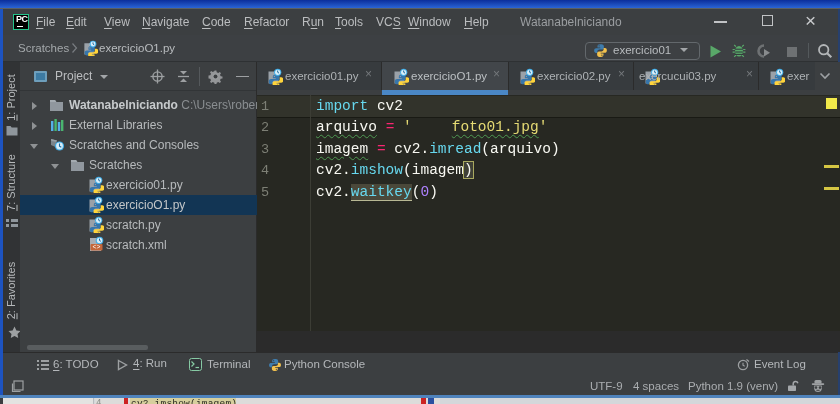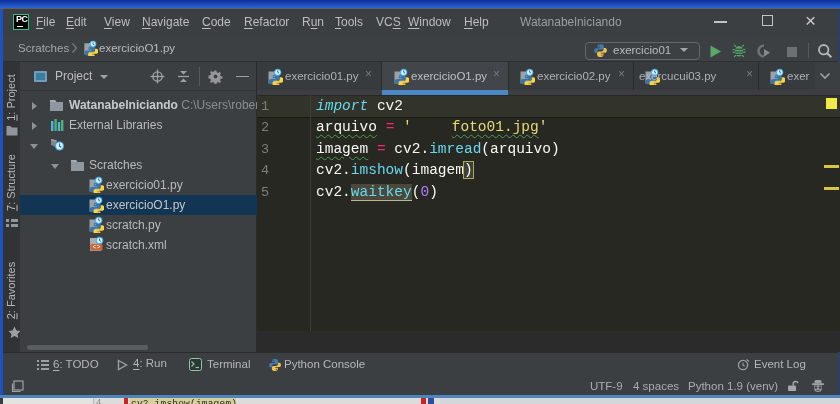--- a/index.html
+++ b/index.html
@@ -170,20 +170,21 @@
   <div class="abs" style="left:9px;top:45px;"><svg width="10" height="10" viewBox="0 0 10 10">
         <path d="M1 3l4 5 4-5z" fill="#8f9294"></path>
       </svg></div>
   <svg class="abs" style="left:30px;top:43px;" width="15" height="15" viewBox="0 0 15 15">
       <path d="M1 1l6 1.5L5.5 9 1 7z" fill="#7b848b"></path>
       <path d="M1 1l6 1.5-1 1.2L1.5 3z" fill="#98a1a8"></path>
       <circle cx="9.5" cy="8" r="4.6" fill="#41aee8"></circle>
       <circle cx="9.5" cy="8" r="3.4" fill="#d9eef9"></circle>
       <path d="M9.5 5.6v2.6l1.8 1" stroke="#1c6ca0" stroke-width="1.1" fill="none"></path>
     </svg>
+  <div class="abs" style="left:49px;top:42px;height:16px;line-height:16px;">Scratches and Consoles</div>
 
   <div class="abs" style="left:30px;top:65px;"><svg width="10" height="10" viewBox="0 0 10 10">
         <path d="M1 3l4 5 4-5z" fill="#8f9294"></path>
       </svg></div>
   <svg class="abs" style="left:50px;top:63px;" width="15" height="14" viewBox="0 0 15 14">
       <path d="M1 2h5l1.4 2H14v9H1z" fill="#90979e"></path>
       <path d="M1 2h5l1.4 2H1z" fill="#a4abb1"></path>
     </svg>
   <div class="abs" style="left:69px;top:62px;height:16px;line-height:16px;">Scratches</div>
 
@@ -259,21 +260,21 @@
 </div>
 
 <div class="abs" id="editor" style="left:257px;top:95px;width:583px;height:236px;background:#272822;overflow:hidden;">
 
   <div class="abs" style="left:0;top:1px;width:583px;height:21px;background:#32332b;border-bottom:1.5px solid #191a14;"></div>
 
   <div class="abs" style="left:53px;top:0;width:1px;height:236px;background:#3c3d35;"></div>
 
   <div class="mono abs" style="left:0;top:0.5px;width:10px;color:#7d7f75;font-size:13.5px;line-height:21.5px;text-align:left;left:4px;">1<br>2<br>3<br>4<br>5</div>
 
-  <div class="mono abs" style="left:59px;top:0.5px;font-size:14.5px;line-height:21.5px;white-space:pre;color:#f8f8f2;"><span style="color:#67d8ef;font-style:italic;">import</span> cv2
+  <div class="mono abs" style="left:59px;top:0.5px;font-size:14.5px;line-height:21.5px;white-space:pre;color:#f8f8f2;"><span style="color:#67d8ef;">import</span> cv2
 <span class="wavy">arquivo</span> <span style="color:#f92672;">=</span> <span style="color:#e6db74;">'<span class="wavy" style="text-decoration-color:#4f9a53;margin-left:40px;">foto01.jpg</span>'</span>
 <span class="wavy">imagem</span> <span style="color:#f92672;">=</span> cv2.<span style="color:#67d8ef;">imread</span>(arquivo)
 cv2.<span style="color:#67d8ef;">imshow</span>(imagem<span style="outline:1px solid #a8a85f;outline-offset:-0.5px;background:#3f4036;">)</span>
 cv2.<span style="color:#67d8ef;background:#4a483a;border-bottom:1px solid #b8b894;">waitkey</span>(<span style="color:#ae81ff;">0</span>)</div>
 
   <div class="abs" style="left:569px;top:3px;width:11px;height:11px;background:#f1e94a;"></div>
   <div class="abs" style="left:567px;top:69.5px;width:15px;height:3.5px;background:#d5c643;"></div>
   <div class="abs" style="left:567px;top:91.5px;width:15px;height:3.5px;background:#d5c643;"></div>
 </div>
 <div class="abs" style="left:257px;top:331px;width:583px;height:21px;background:#2b2b2b;"></div>

